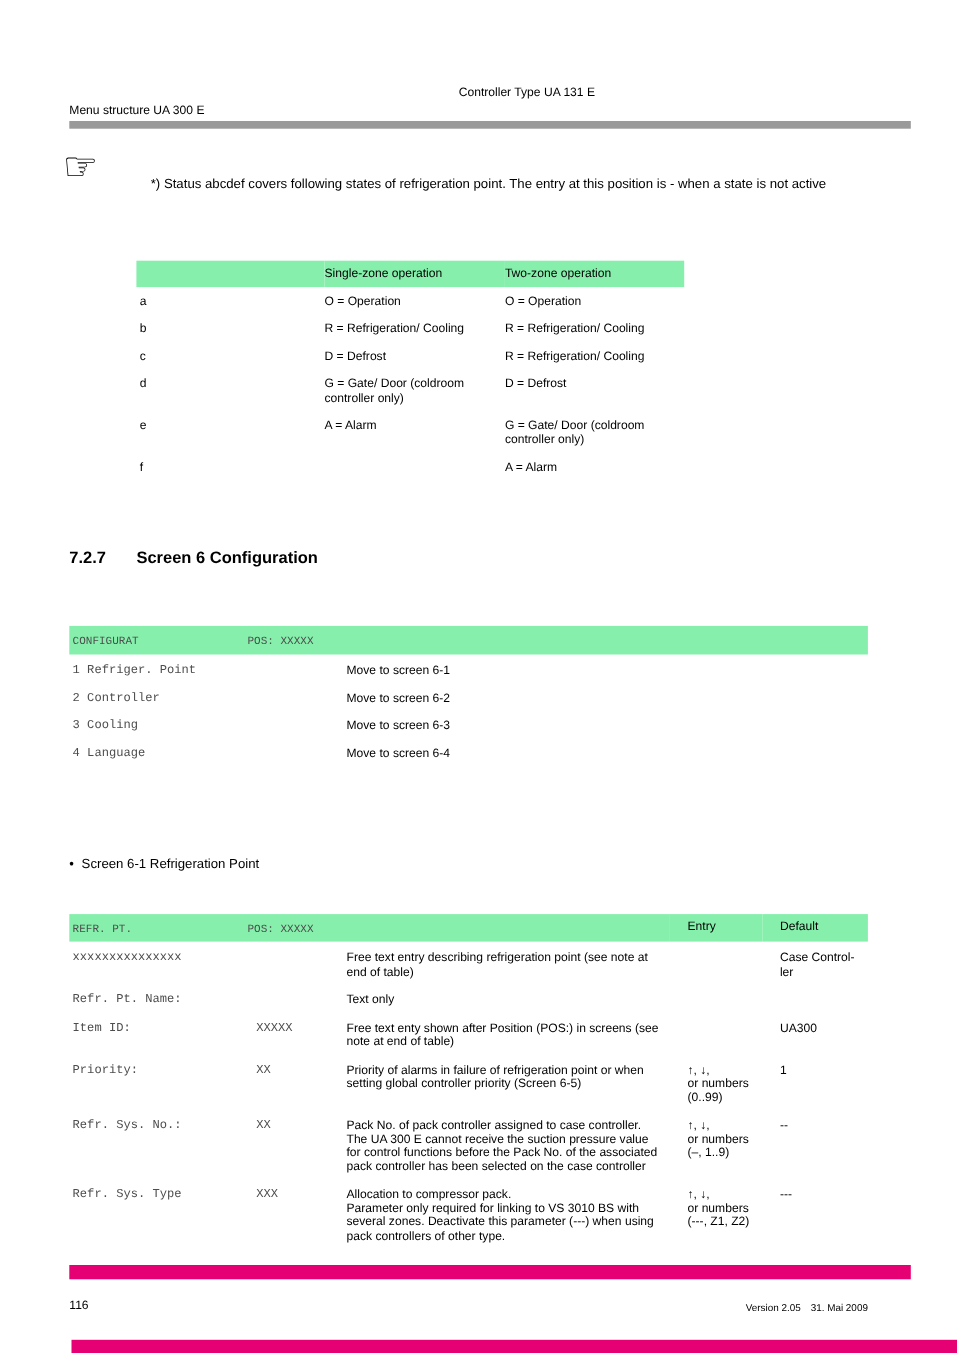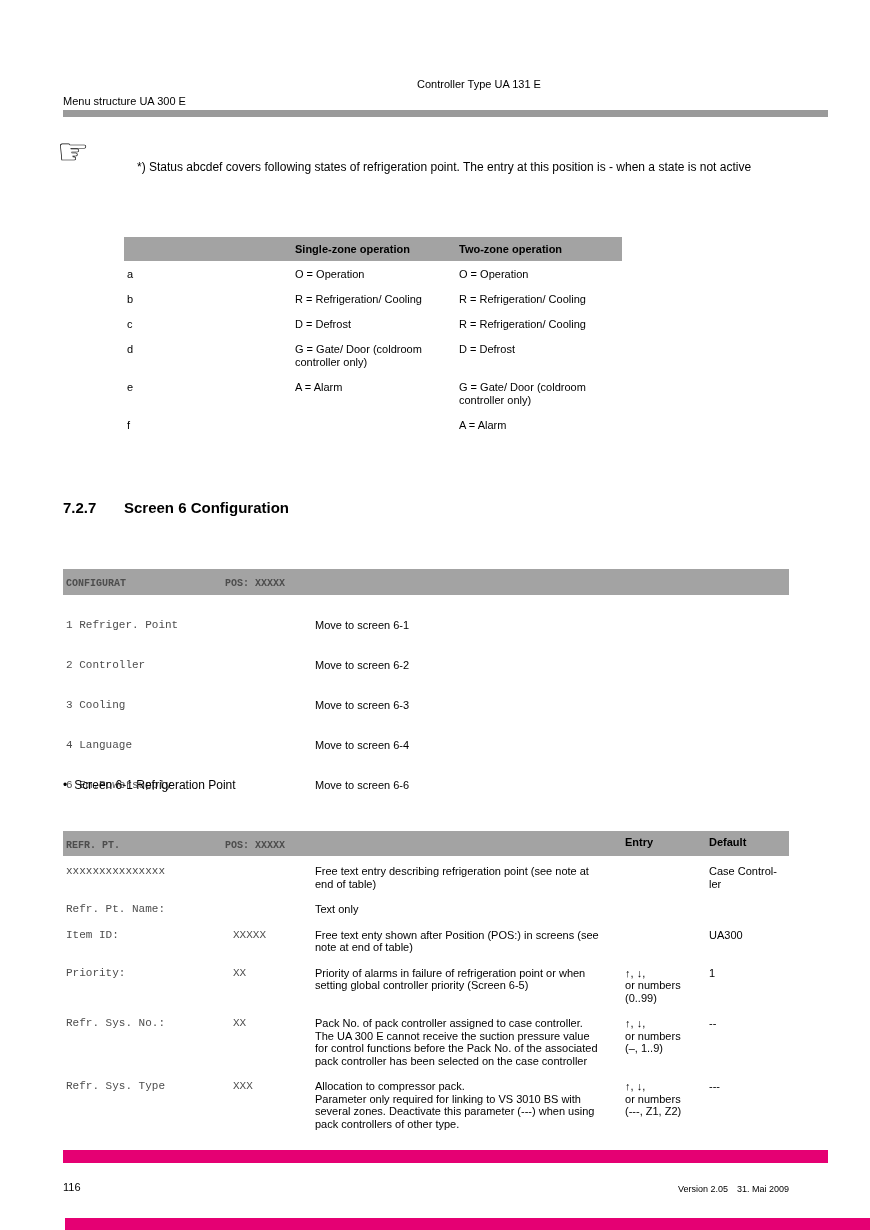--- a/index.html
+++ b/index.html
@@ -11,35 +11,35 @@
   .abs{position:absolute;}
   
   #hdrL{left:63px;top:95px;font-size:11px;}
   #hdrR{left:417px;top:78px;font-size:11px;}
   #rule{left:63px;top:110px;width:765px;height:7px;background:#9a9a9a;}
   
   #hand{left:57px;top:134px;font-size:36px;line-height:36px;}
   #noteTxt{left:137px;top:147px;width:648px;font-size:12px;line-height:16px;}
   
   table{border-collapse:collapse;table-layout:fixed;}
-  th{font-weight:bold;text-align:left;vertical-align:top;background:#a3a3a3;}
+  th{font-weight:normal;text-align:left;vertical-align:top;background:#86efac;}
   td{vertical-align:top;text-align:left;}
   .mono{font-family:"Liberation Mono","DejaVu Sans Mono",monospace;font-size:10px;color:#4d4d4d;}
   
   #statusTbl{left:124px;top:237px;width:498px;}
   #statusTbl th{font-size:11px;line-height:13px;padding:6px 8px 5px 0;}
   #statusTbl td{font-size:11px;line-height:13px;padding:7px 8px 5px 0;}
   #statusTbl .c1{padding-left:3px;}
   
   #heading{left:63px;top:499px;font-size:15px;font-weight:bold;}
   #heading .num{display:inline-block;width:61px;}
   
   #cfgTbl{left:63px;top:569px;width:726px;}
   #cfgTbl th{padding:6px 0 5px 3px;line-height:12px;}
-  #cfgTbl td{font-size:11px;line-height:13px;padding:24px 0 3px 0;}
+  #cfgTbl td{font-size:11px;line-height:13px;padding:9px 0 3px 0;}
   #cfgTbl .item{padding-left:3px;}
   .hname{display:inline-block;width:159px;}
   
   #bulletLine{left:63px;top:778px;font-size:12px;}
   #bulletLine .b{margin-right:7px;}
   
   #refrTbl{left:63px;top:831px;width:726px;}
   #refrTbl th{padding:5px 0 4px 3px;line-height:13px;}
   #refrTbl th.hsans{font-size:11px;color:#000;padding:5px 0 4px 16px;font-family:"Liberation Sans",sans-serif;}
   #refrTbl td{font-size:11px;line-height:12.5px;padding:9px 10px 4px 0;}
@@ -137,24 +137,20 @@
       <td>Move to screen 6-2</td>
     </tr>
     <tr>
       <td class="mono item">3 Cooling</td>
       <td>Move to screen 6-3</td>
     </tr>
     <tr>
       <td class="mono item">4 Language</td>
       <td>Move to screen 6-4</td>
     </tr>
-    <tr>
-      <td class="mono item">6 Em.Powersupply</td>
-      <td>Move to screen 6-6</td>
-    </tr>
   </tbody>
 </table>
 
 <div id="bulletLine" class="abs">
   <span class="b">•</span><span>Screen 6-1 Refrigeration Point</span>
 </div>
 
 <table id="refrTbl" class="abs">
   <colgroup>
       <col style="width:170px">

